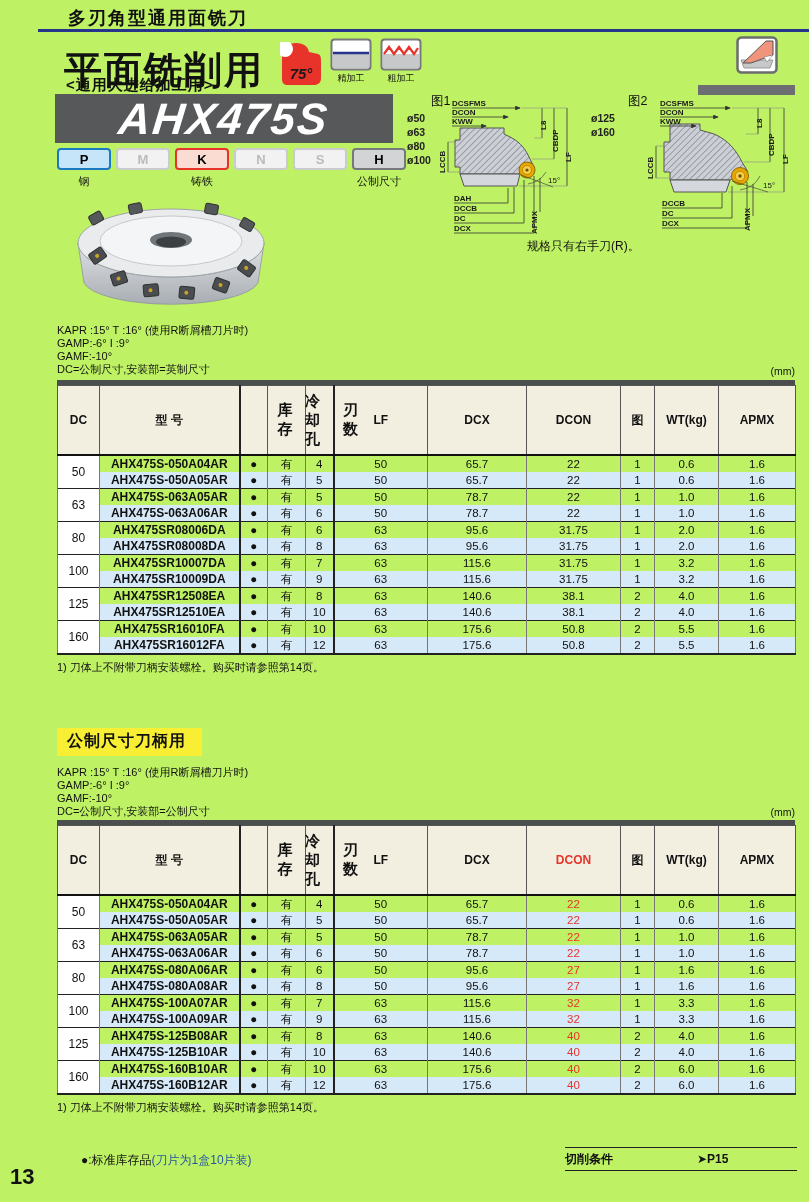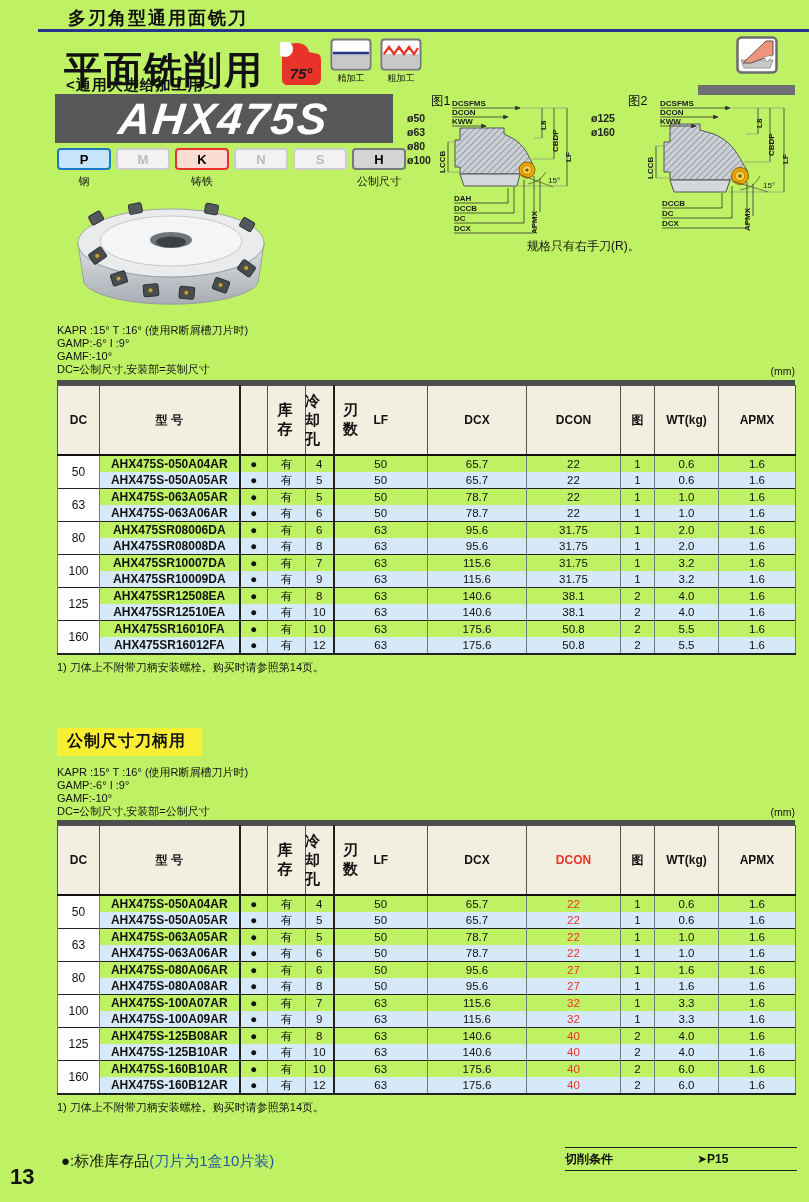--- a/index.html
+++ b/index.html
@@ -52,21 +52,21 @@
                  height:16px;line-height:16px;padding:0 1px;overflow:hidden;white-space:nowrap;}
   tr.group-start td{border-top:1.4px solid #222;}
   tr.alt td{background:#d6e9f8;}
   td.dc{font-size:12px;background:#fff;}
   td.model{font-weight:bold;font-size:12px;}
   .hr{border-right:2px solid #222 !important;}
   th.red,td.red{color:#e8332a;}
   .tnote{font-size:11px;}
 
   
-  .legend{left:61px;top:1152px;font-size:15px;}
+  .legend{left:81px;top:1152px;font-size:12px;}
   .legend .blue{color:#2456a4;}
   .links{left:565px;top:1147px;width:232px;}
   .links .lrow{display:flex;align-items:center;height:22px;border-top:1.5px solid #222;font-size:12px;font-weight:bold;cursor:pointer;}
   .links .lrow:last-child{border-bottom:1.5px solid #222;}
   .links .llabel{flex:1;}
   .links .ltarget{width:100px;text-align:left;}
   .page-num{left:10px;top:1164px;font-size:22px;font-weight:bold;}
 </style>
 </head>
 <body>

